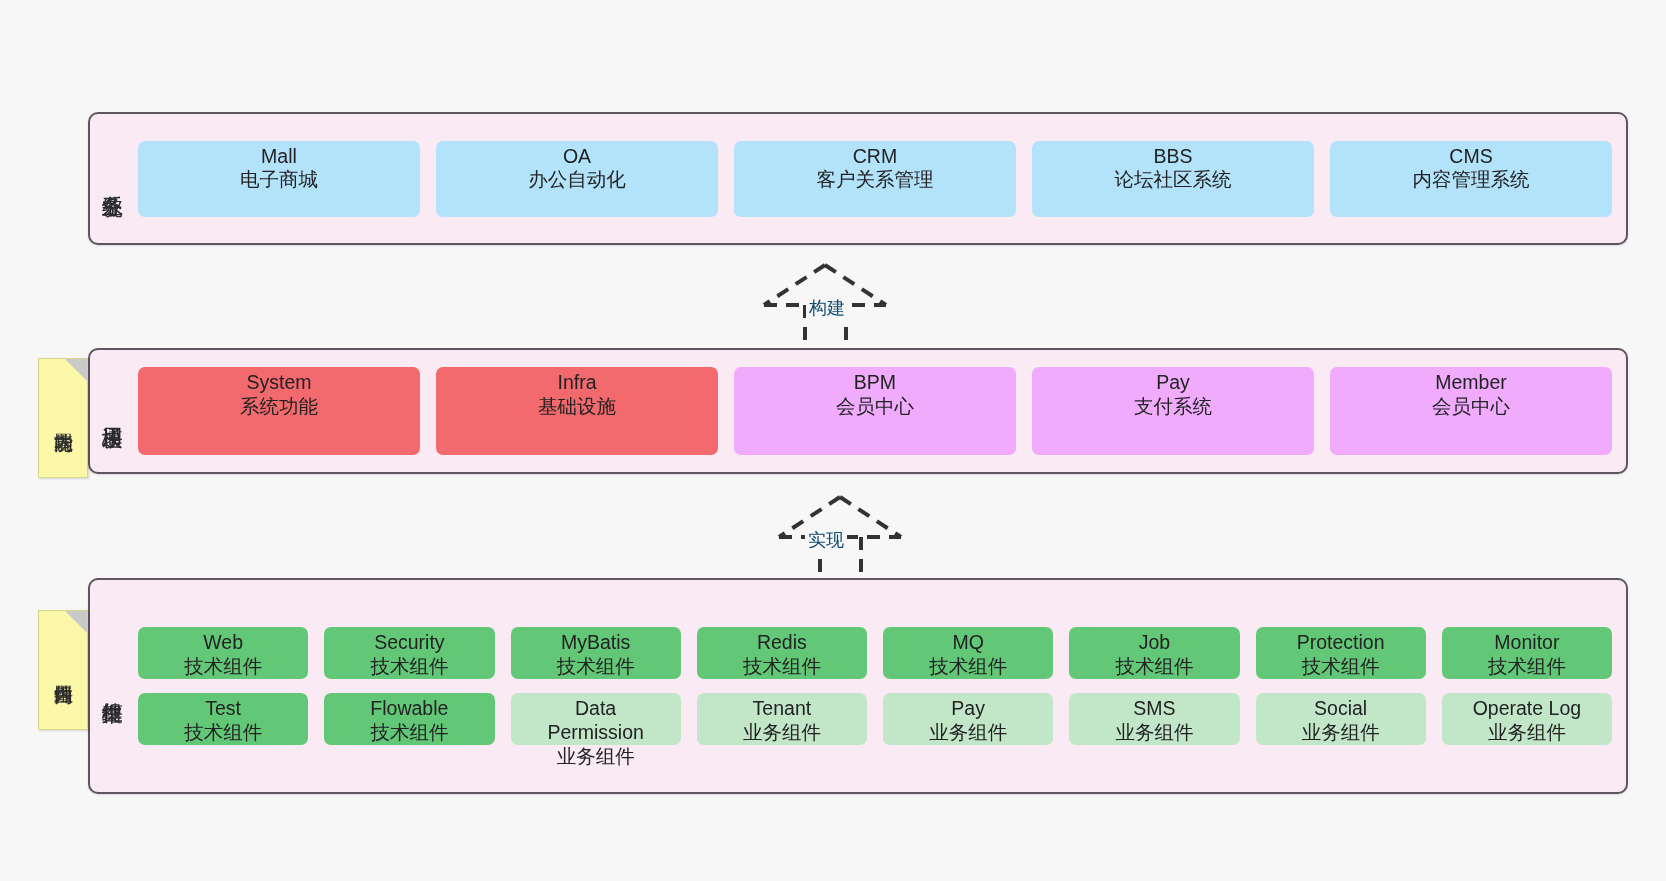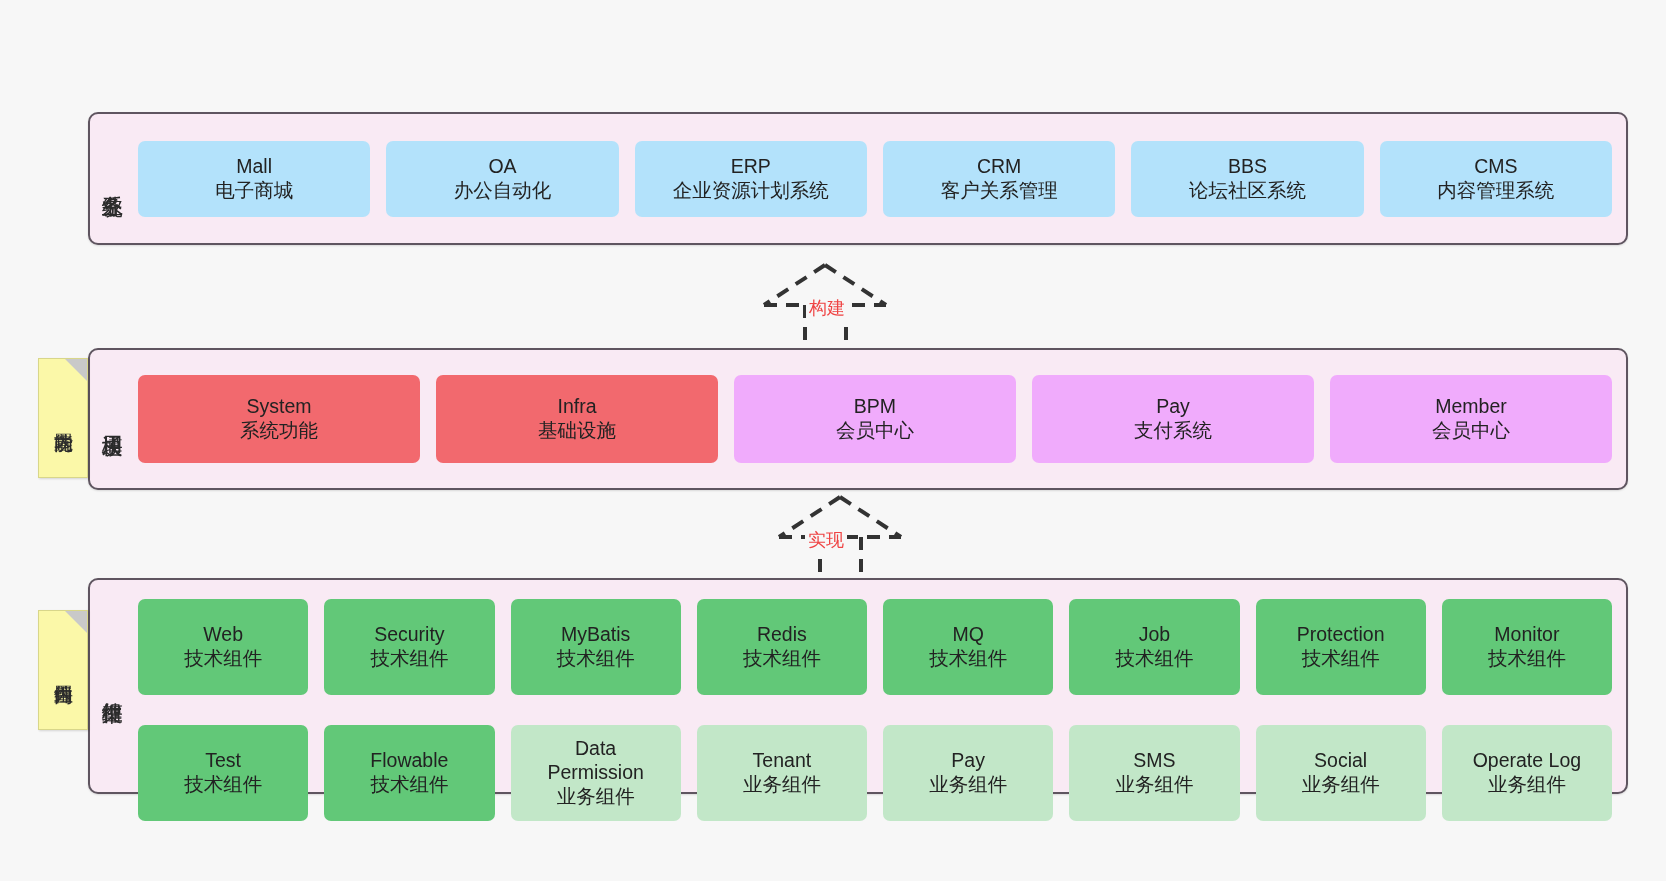--- a/index.html
+++ b/index.html
@@ -55,40 +55,39 @@
     align-items: stretch;
   }
 
   
   .card {
     flex: 1 1 0;
     border-radius: 7px;
     display: flex;
     flex-direction: column;
     align-items: center;
-    justify-content: center;
     text-align: center;
     color: #222;
     line-height: 1.22;
     box-sizing: border-box;
     padding: 4px 6px;
   }
   .card .t1 { font-size: 19.5px; }
   .card .t2 { font-size: 19.5px; }
 
   .c-blue  { background: #b3e2fb; }
   .c-red   { background: #f2696e; }
   .c-pink  { background: #f0abfc; }
   .c-green { background: #62c878; }
   .c-lgreen{ background: #c2e7c8; }
 
   
   .h-biz    { height: 76px; }
   .h-common { height: 88px; }
-  .h-frame  { height: 96px; margin-top: 16px; }
+  .h-frame  { height: 52px; }
 
   
   .note {
     position: absolute;
     background: #fbf8a8;
     border: 1px solid #d8d68a;
     display: flex;
     align-items: center;
     justify-content: center;
     font-size: 19px;
@@ -106,21 +105,21 @@
     width: 0; height: 0;
     border-left: 22px solid transparent;
     border-top: 22px solid #c9c9c9;
   }
 
   
   .arrow-wrap { position: absolute; }
   .arrow-label {
     position: absolute;
     font-size: 18px;
-    color: #ef4444;
+    color: #0c4a6e;
     background: #f7f7f7;
     padding: 0 3px;
     white-space: nowrap;
   }
 </style>
 </head>
 <body>
 
 <div id="canvas">
 
@@ -128,24 +127,20 @@
     <div class="layer-title">业务系统</div>
     <div class="layer-body">
       <div class="row h-biz">
         <div class="card c-blue h-biz">
           <span class="t1">Mall</span>
           <span class="t2">电子商城</span>
         </div>
         <div class="card c-blue h-biz">
           <span class="t1">OA</span>
           <span class="t2">办公自动化</span>
-        </div>
-        <div class="card c-blue h-biz">
-          <span class="t1">ERP</span>
-          <span class="t2">企业资源计划系统</span>
         </div>
         <div class="card c-blue h-biz">
           <span class="t1">CRM</span>
           <span class="t2">客户关系管理</span>
         </div>
         <div class="card c-blue h-biz">
           <span class="t1">BBS</span>
           <span class="t2">论坛社区系统</span>
         </div>
         <div class="card c-blue h-biz">
@@ -160,21 +155,21 @@
     <svg width="160" height="90" viewBox="0 0 160 90">
       <path d="M75 7 L14 47" fill="none" stroke="#333" stroke-width="4" stroke-dasharray="13,9"></path>
       <path d="M75 7 L136 47" fill="none" stroke="#333" stroke-width="4" stroke-dasharray="13,9"></path>
       <path d="M14 47 L136 47" fill="none" stroke="#333" stroke-width="4" stroke-dasharray="13,9"></path>
       <path d="M55 47 L55 90" fill="none" stroke="#333" stroke-width="4" stroke-dasharray="13,9"></path>
       <path d="M96 47 L96 90" fill="none" stroke="#333" stroke-width="4" stroke-dasharray="13,9"></path>
     </svg>
     <div class="arrow-label" style="left:56px; top:38px;">构建</div>
   </div>
 
-  <div class="layer" id="layer-1" style="left:88px; top:348px; width:1540px; height:142px;">
+  <div class="layer" id="layer-1" style="left:88px; top:348px; width:1540px; height:126px;">
     <div class="layer-title">通用模块</div>
     <div class="layer-body">
       <div class="row h-common">
         <div class="card c-red h-common">
           <span class="t1">System</span>
           <span class="t2">系统功能</span>
         </div>
         <div class="card c-red h-common">
           <span class="t1">Infra</span>
           <span class="t2">基础设施</span>

